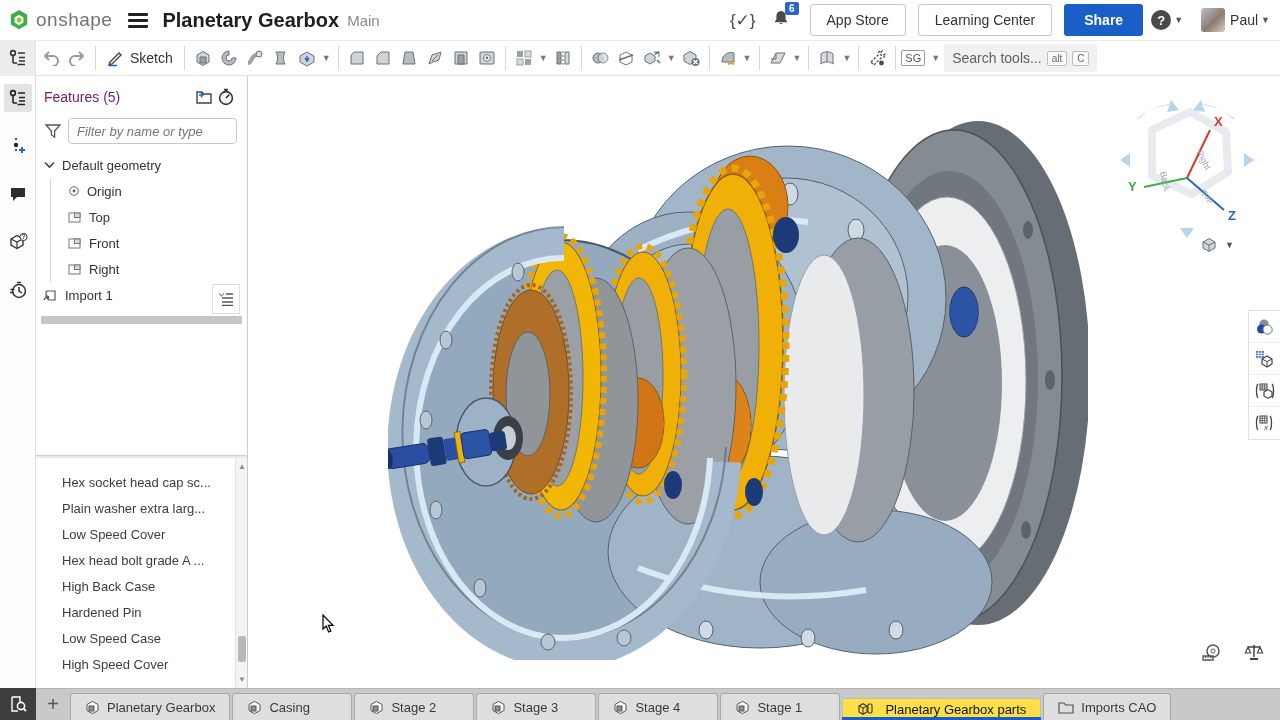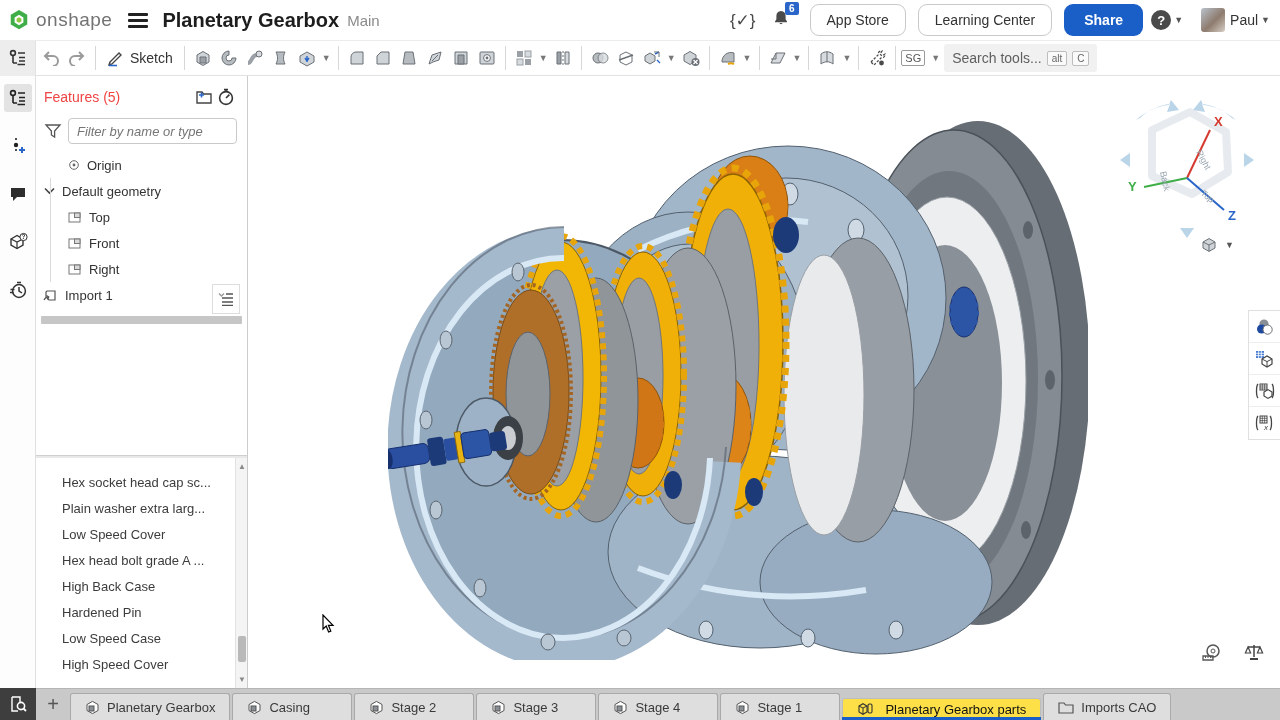--- a/index.html
+++ b/index.html
@@ -12,21 +12,21 @@
   .logo-mark { width:22px; height:22px; }
   .logo-text { font-size:19px; color:#737373; letter-spacing:.5px; }
   .hamburger { margin:0 14px 0 16px; width:20px; cursor:pointer; }
   .hamburger div { height:3px; background:#222; margin:3px 0; border-radius:1px; }
   .doc-title { font-size:20px; font-weight:bold; color:#1d1d1d; }
   .workspace { font-size:15px; color:#8a8a8a; margin-left:8px; }
   .header-spacer { flex:1; }
   .hdr-icon { color:#555; font-size:16px; margin:0 8px; position:relative; }
   .badge { position:absolute; top:-7px; right:-9px; background:#2a66c9; color:#fff;
     font-size:10px; padding:1px 4px; border-radius:2px; font-weight:bold; }
-  .hdr-btn { border:1px solid #c9c9c9; background:#fff; border-radius:9px; font-size:14px;
+  .hdr-btn { border:1px solid #c9c9c9; background:#fff; border-radius:3px; font-size:14px;
     color:#333; padding:7px 16px; margin-left:12px; cursor:pointer; }
   .share-btn { background:#1a5fc8; color:#fff; border:none; font-weight:bold; padding:8px 20px; }
   .help-circle { width:20px; height:20px; border-radius:50%; background:#4a4a4a; color:#fff;
     font-size:13px; font-weight:bold; display:flex; align-items:center; justify-content:center; }
   .caret { font-size:9px; color:#555; margin-left:3px; }
   .avatar { width:24px; height:24px; border-radius:3px; margin:0 5px 0 10px;
     background:linear-gradient(135deg,#b9c2cc 0%,#8d7b6e 55%,#d8cfc6 100%); }
   .user-name { font-size:14px; color:#333; }
 
   
@@ -51,21 +51,21 @@
   .content { display:flex; height:612px; }
   .leftstrip { width:36px; border-right:1px solid #e0e0e0; display:flex; flex-direction:column;
     align-items:center; gap:20px; padding-top:8px; background:#fdfdfd; }
   .ls-icon { width:28px; height:28px; display:flex; align-items:center; justify-content:center;
     border-radius:3px; cursor:pointer; }
   .ls-icon.active { background:#e3e3e3; }
 
   .panel { width:212px; border-right:1px solid #ccc; position:relative; background:#fff;
     display:flex; flex-direction:column; }
   .feat-head { display:flex; align-items:center; padding:10px 10px 4px 8px; }
-  .feat-title { font-size:14px; color:#ef4444; flex:1; }
+  .feat-title { font-size:14px; color:#701a75; flex:1; }
   .feat-head .tb-icon { width:22px; height:22px; }
   .filter-row { display:flex; align-items:center; gap:6px; padding:6px 10px 8px 8px; }
   .filter-input { flex:1; border:1px solid #c9c9c9; border-radius:4px; height:26px;
     font-style:italic; font-size:13px; color:#888; padding:0 8px; outline:none; width:100%;
     font-family:"Liberation Sans",sans-serif; }
   .tree { font-size:13px; color:#333; position:relative; }
   .tree-row { display:flex; align-items:center; height:26px; gap:7px; cursor:pointer; }
   .tree-row.lvl0 { padding-left:8px; }
   .tree-row.lvl1 { padding-left:32px; }
   .tree-guide { position:absolute; left:14px; top:26px; width:1px; height:104px; background:#d9d9d9; }
@@ -407,32 +407,32 @@
       </span>
     </div>
     <div class="filter-row">
       <svg width="18" height="16" viewBox="0 0 18 16">
           <path d="M2 2h14l-5.4 6v6l-3.2-2V8z" fill="none" stroke="#555" stroke-width="1.3"></path>
         </svg>
       <input class="filter-input" placeholder="Filter by name or type" style="">
     </div>
     <div class="tree">
       <div class="tree-guide"></div>
+      <div class="tree-row lvl0">
+        <svg width="11" height="8" viewBox="0 0 11 8">
+            <path d="M1 1.5l4.5 4.5L10 1.5" fill="none" stroke="#444" stroke-width="1.6"></path>
+          </svg>
+        <span>Default geometry</span>
+      </div>
       <div class="tree-row lvl1">
         <svg width="12" height="12" viewBox="0 0 12 12">
             <circle cx="6" cy="6" r="4.3" fill="none" stroke="#666"></circle>
             <circle cx="6" cy="6" r="1.4" fill="#666"></circle>
           </svg>
         <span>Origin</span>
-      </div>
-      <div class="tree-row lvl0">
-        <svg width="11" height="8" viewBox="0 0 11 8">
-            <path d="M1 1.5l4.5 4.5L10 1.5" fill="none" stroke="#444" stroke-width="1.6"></path>
-          </svg>
-        <span>Default geometry</span>
       </div>
       <div class="tree-row lvl1">
         <svg width="14" height="13" viewBox="0 0 14 13">
             <rect x="1" y="2" width="11" height="9" fill="none" stroke="#777"></rect>
             <path d="M6.5 2v4.5H12" fill="none" stroke="#777"></path>
             <rect x="6.5" y="2" width="5.5" height="4.5" fill="#d9d9d9" stroke="#777"></rect>
           </svg>
         <span>Top</span>
       </div>
       <div class="tree-row lvl1">

